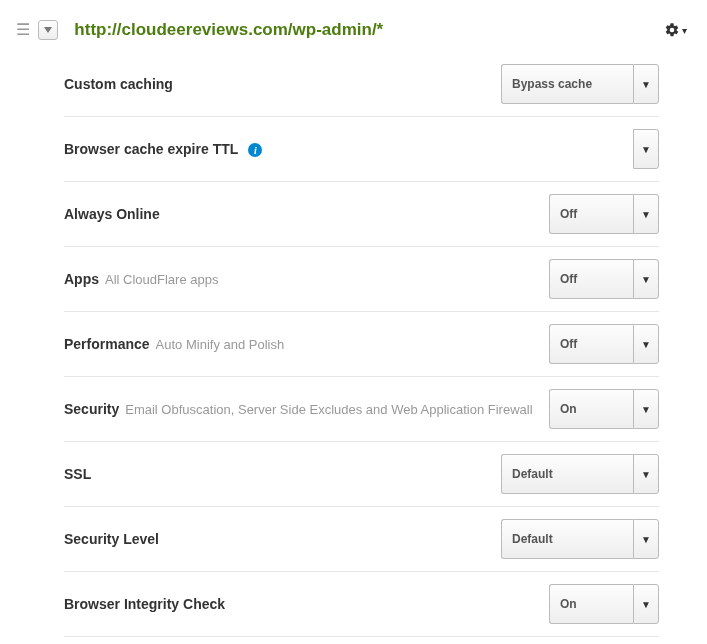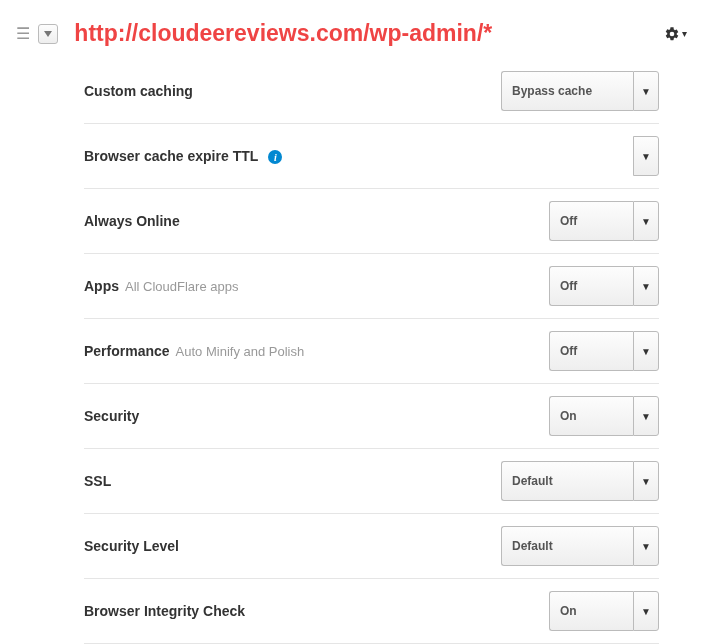--- a/index.html
+++ b/index.html
@@ -28,35 +28,34 @@
   border: 1px solid #bbb;
   border-radius: 3px;
   background: linear-gradient(#fdfdfd, #eee);
   display: flex;
   align-items: center;
   justify-content: center;
   margin-right: 16px;
 }
 .header-dropdown svg { display: block; }
 .url {
-  font-size: 23px;
+  font-size: 17px;
   font-weight: 600;
-  color: #ef4444;
+  color: #4d7c0f;
   flex: 1;
 }
 .gear-area {
   color: #333;
   display: flex;
   align-items: center;
 }
 .gear-area svg { display: block; }
 .gear-caret { margin-left: 2px; font-size: 10px; }
 .panel {
   padding: 0 48px 5px 64px;
-  margin-left: 20px;
 }
 .row {
   display: flex;
   align-items: center;
   min-height: 56px;
   border-bottom: 1px solid #e5e5e5;
   padding: 12px 0;
 }
 .row:last-of-type { border-bottom: 1px solid #e5e5e5; }
 .label-cell {
@@ -212,20 +211,21 @@
         <span class="label-sub">Auto Minify and Polish</span>
       </div>
       <div class="select-wrap narrow">
         <div class="select-value">Off</div>
         <div class="select-btn">▼</div>
       </div>
     </div>
     <div class="row">
       <div class="label-cell">
         <span class="label-main">Security</span>
+        <span class="label-sub">Email Obfuscation, Server Side Excludes and Web Application Firewall</span>
       </div>
       <div class="select-wrap narrow">
         <div class="select-value">On</div>
         <div class="select-btn">▼</div>
       </div>
     </div>
     <div class="row">
       <div class="label-cell">
         <span class="label-main">SSL</span>
       </div>

